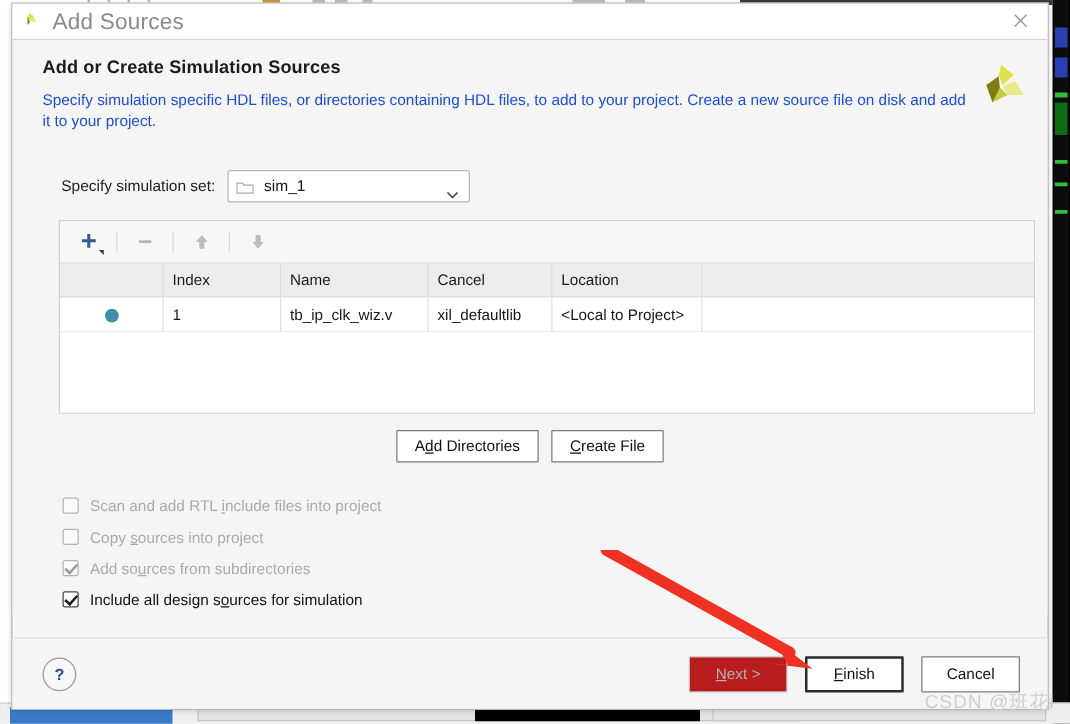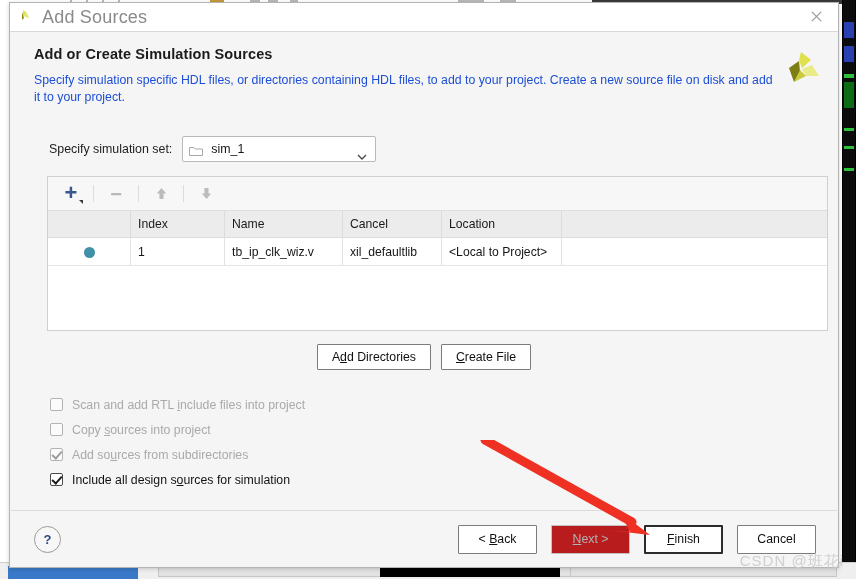--- a/index.html
+++ b/index.html
@@ -495,23 +495,20 @@
       </div>
     </div>
   </div>
 
   <div id="footer-sep"></div>
   <div id="footer">
     <div id="help-btn">
       <span>?</span>
     </div>
     <div id="footer-btns">
-      <button class="dlg-btn footer-btn">
-          <span><span>&lt; </span><span class="mn">B</span><span>ack</span></span>
-        </button>
       <button class="dlg-btn footer-btn disabled">
           <span><span class="mn">N</span><span>ext &gt;</span></span>
         </button>
       <button class="dlg-btn footer-btn focused">
           <span><span class="mn">F</span><span>inish</span></span>
         </button>
       <button class="dlg-btn footer-btn">
           <span>Cancel</span>
         </button>
     </div>

